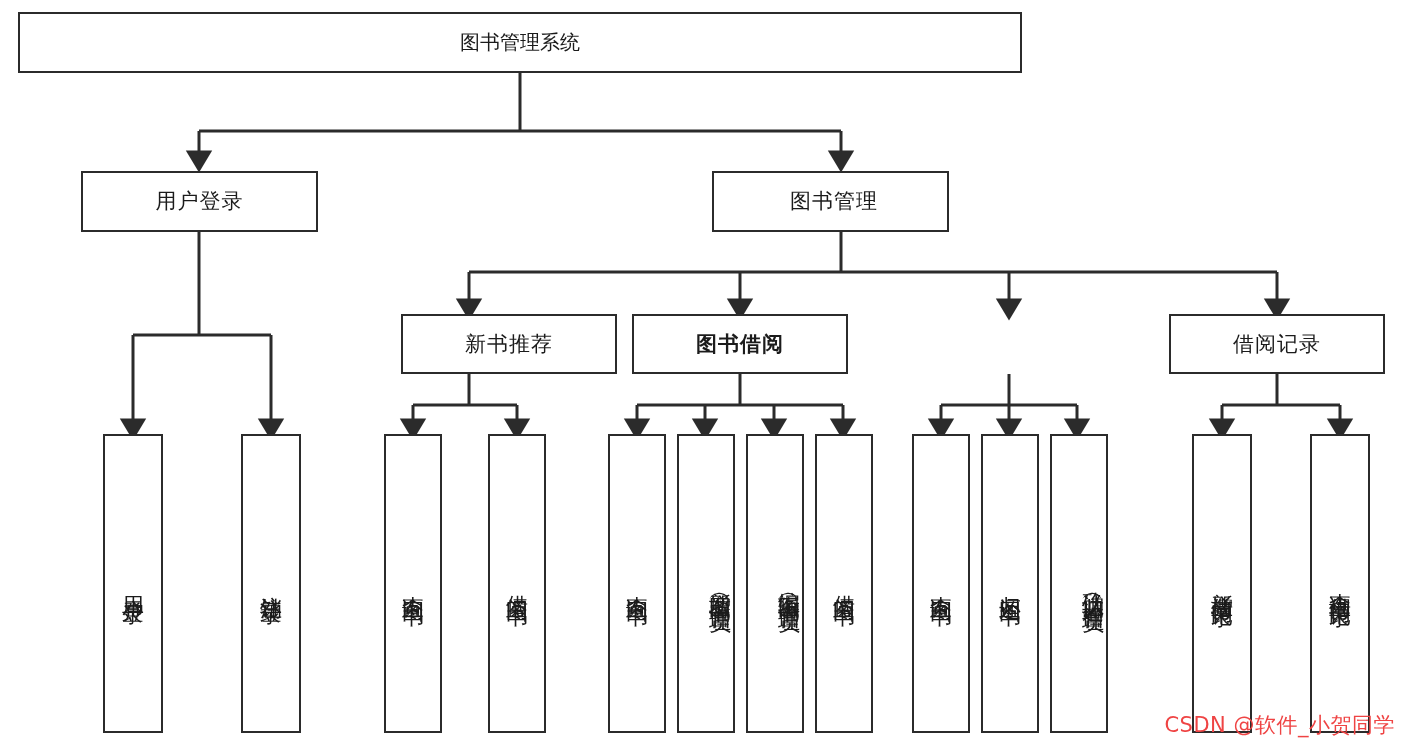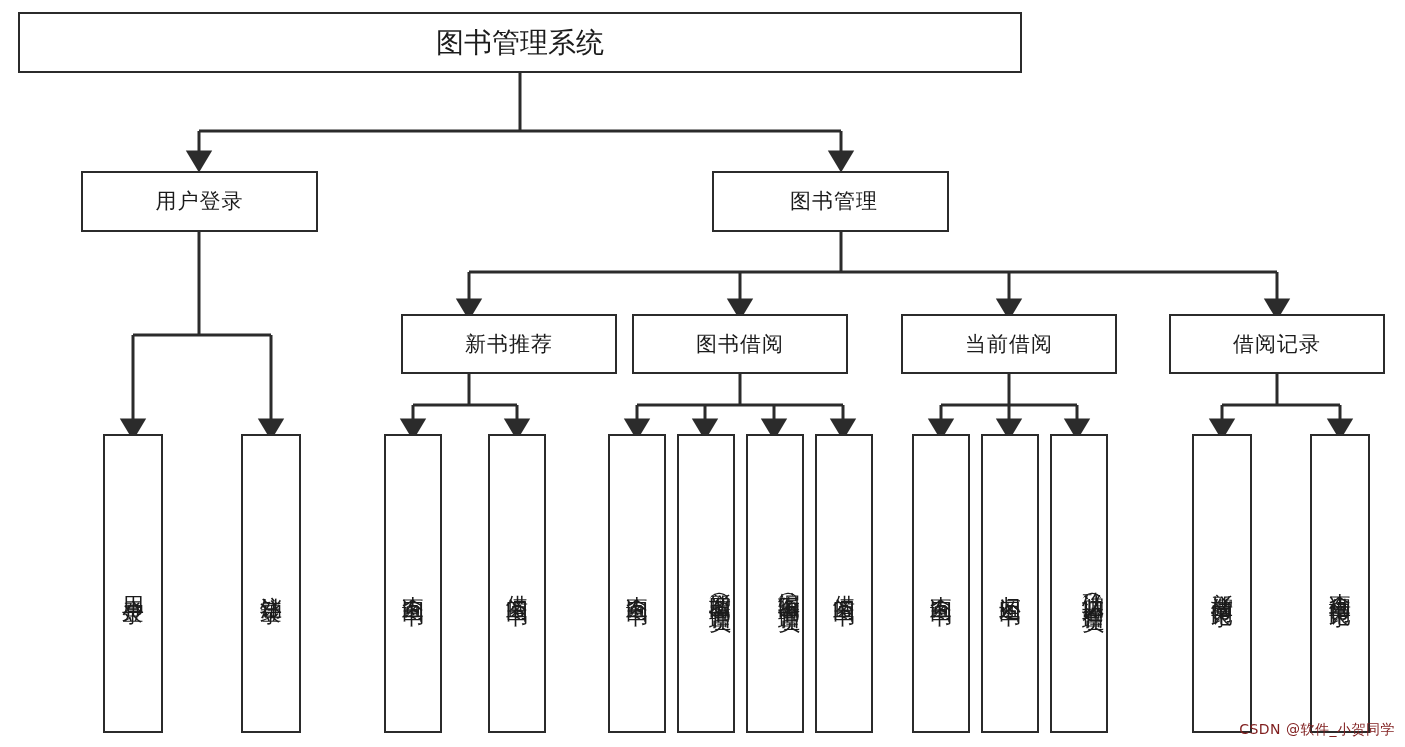--- a/index.html
+++ b/index.html
@@ -34,41 +34,41 @@
     align-items: center;
     justify-content: center;
     line-height: 1.18;
     z-index: 2;
   }
   .node.h {
     font-size: 21px;
     letter-spacing: 1px;
   }
   .node.root {
-    font-size: 28px;
+    font-size: 20px;
   }
   .node.v {
     writing-mode: vertical-rl;
     text-orientation: upright;
     font-size: 22px;
     letter-spacing: 3px;
     align-items: flex-start;
     justify-content: center;
     padding-top: 8px;
   }
   .node.v.mid {
     align-items: center;
     padding-top: 0;
   }
   #watermark {
     position: absolute;
     right: 10px;
     bottom: 8px;
-    font-size: 14px;
-    color: #7f1d1d;
+    font-size: 21px;
+    color: #ef4444;
     letter-spacing: 0.5px;
     z-index: 3;
     white-space: nowrap;
   }
 </style>
 </head>
 <body>
 
 <div id="canvas">
 
@@ -129,25 +129,22 @@
   <div class="node h" style="left:81px;top:171px;width:237px;height:61px;">
     <span>用户登录</span>
   </div>
   <div class="node h" style="left:712px;top:171px;width:237px;height:61px;padding-left:7px;">
     <span>图书管理</span>
   </div>
 
   <div class="node h" style="left:361px;top:314px;width:216px;height:60px;margin-left:40px;">
     <span>新书推荐</span>
   </div>
-  <div class="node h" style="left:632px;top:314px;width:216px;height:60px;">
+  <div class="node h" style="left:632px;top:314px;width:216px;height:60px;font-weight:bold;">
     <span>图书借阅</span>
-  </div>
-  <div class="node h" style="left:901px;top:314px;width:216px;height:60px;">
-    <span>当前借阅</span>
   </div>
   <div class="node h" style="left:1169px;top:314px;width:216px;height:60px;">
     <span>借阅记录</span>
   </div>
 
   <div class="node v mid" style="left:103px;top:434px;width:60px;height:299px;">
     <span>用户登录</span>
   </div>
   <div class="node v mid" style="left:241px;top:434px;width:60px;height:299px;">
     <span>注销登录</span>

